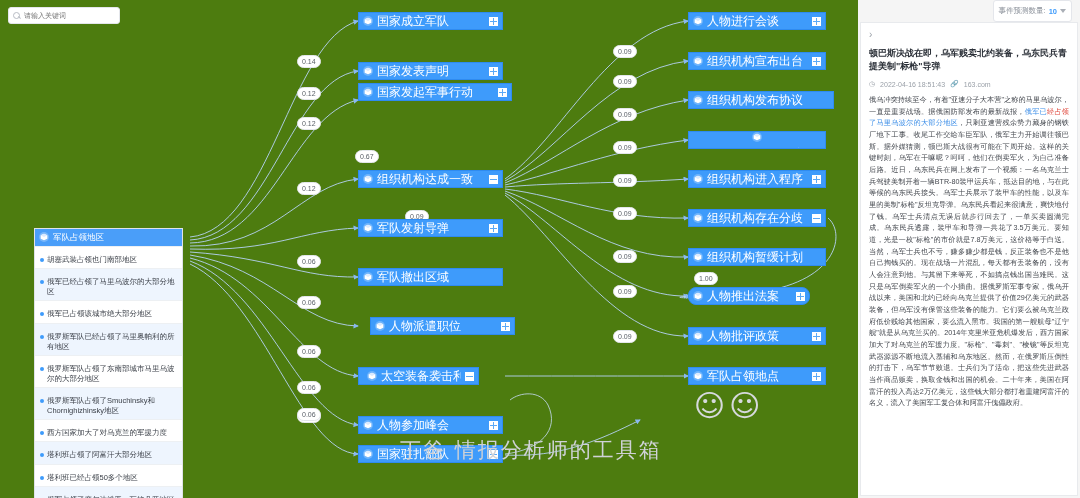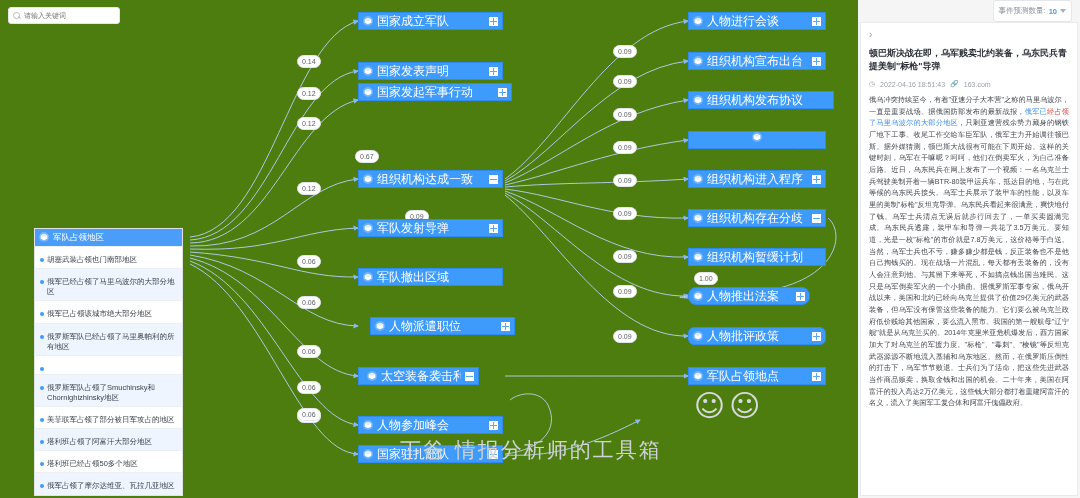--- a/index.html
+++ b/index.html
@@ -223,28 +223,29 @@
           <div class="root-item">
             <span class="dot"></span>
             <span>俄军已占领该城市绝大部分地区</span>
           </div>
           <div class="root-item alt">
             <span class="dot"></span>
             <span>俄罗斯军队已经占领了马里奥帕利的所有地区</span>
           </div>
           <div class="root-item">
             <span class="dot"></span>
+            <span>俄罗斯军队占领了东南部城市马里乌波尔的大部分地区</span>
           </div>
           <div class="root-item alt">
             <span class="dot"></span>
             <span>俄罗斯军队占领了Smuchinsky和Chornighizhinsky地区</span>
           </div>
           <div class="root-item">
             <span class="dot"></span>
-            <span>美菲联军占领了部分被日军攻占的地区</span>
+            <span>西方国家加大了对乌克兰的军援力度</span>
           </div>
           <div class="root-item alt">
             <span class="dot"></span>
             <span>塔利班占领了阿富汗大部分地区</span>
           </div>
           <div class="root-item">
             <span class="dot"></span>
             <span>塔利班已经占领50多个地区</span>
           </div>
           <div class="root-item alt">
@@ -443,21 +444,21 @@
         <span class="cube">
           <svg width="10" height="10" viewBox="0 0 12 12">
             <circle cx="6" cy="6" r="6" fill="#ffffff" opacity="0.25"></circle>
             <path d="M6 2 L10 4 L10 8 L6 10 L2 8 L2 4 Z" fill="#ffffff"></path>
             <path d="M6 2 L10 4 L6 6 L2 4 Z" fill="#dbeafe"></path>
           </svg>
         </span>
         <span class="label">人物推出法案</span>
         <span class="toggle plus"></span>
       </div>
-      <div class="node" style="left: 688px; top: 327px; width: 138px; border-radius: 6px;">
+      <div class="node" style="left: 688px; top: 327px; width: 138px;">
         <span class="cube">
           <svg width="10" height="10" viewBox="0 0 12 12">
             <circle cx="6" cy="6" r="6" fill="#ffffff" opacity="0.25"></circle>
             <path d="M6 2 L10 4 L10 8 L6 10 L2 8 L2 4 Z" fill="#ffffff"></path>
             <path d="M6 2 L10 4 L6 6 L2 4 Z" fill="#dbeafe"></path>
           </svg>
         </span>
         <span class="label">人物批评政策</span>
         <span class="toggle plus"></span>
       </div>

